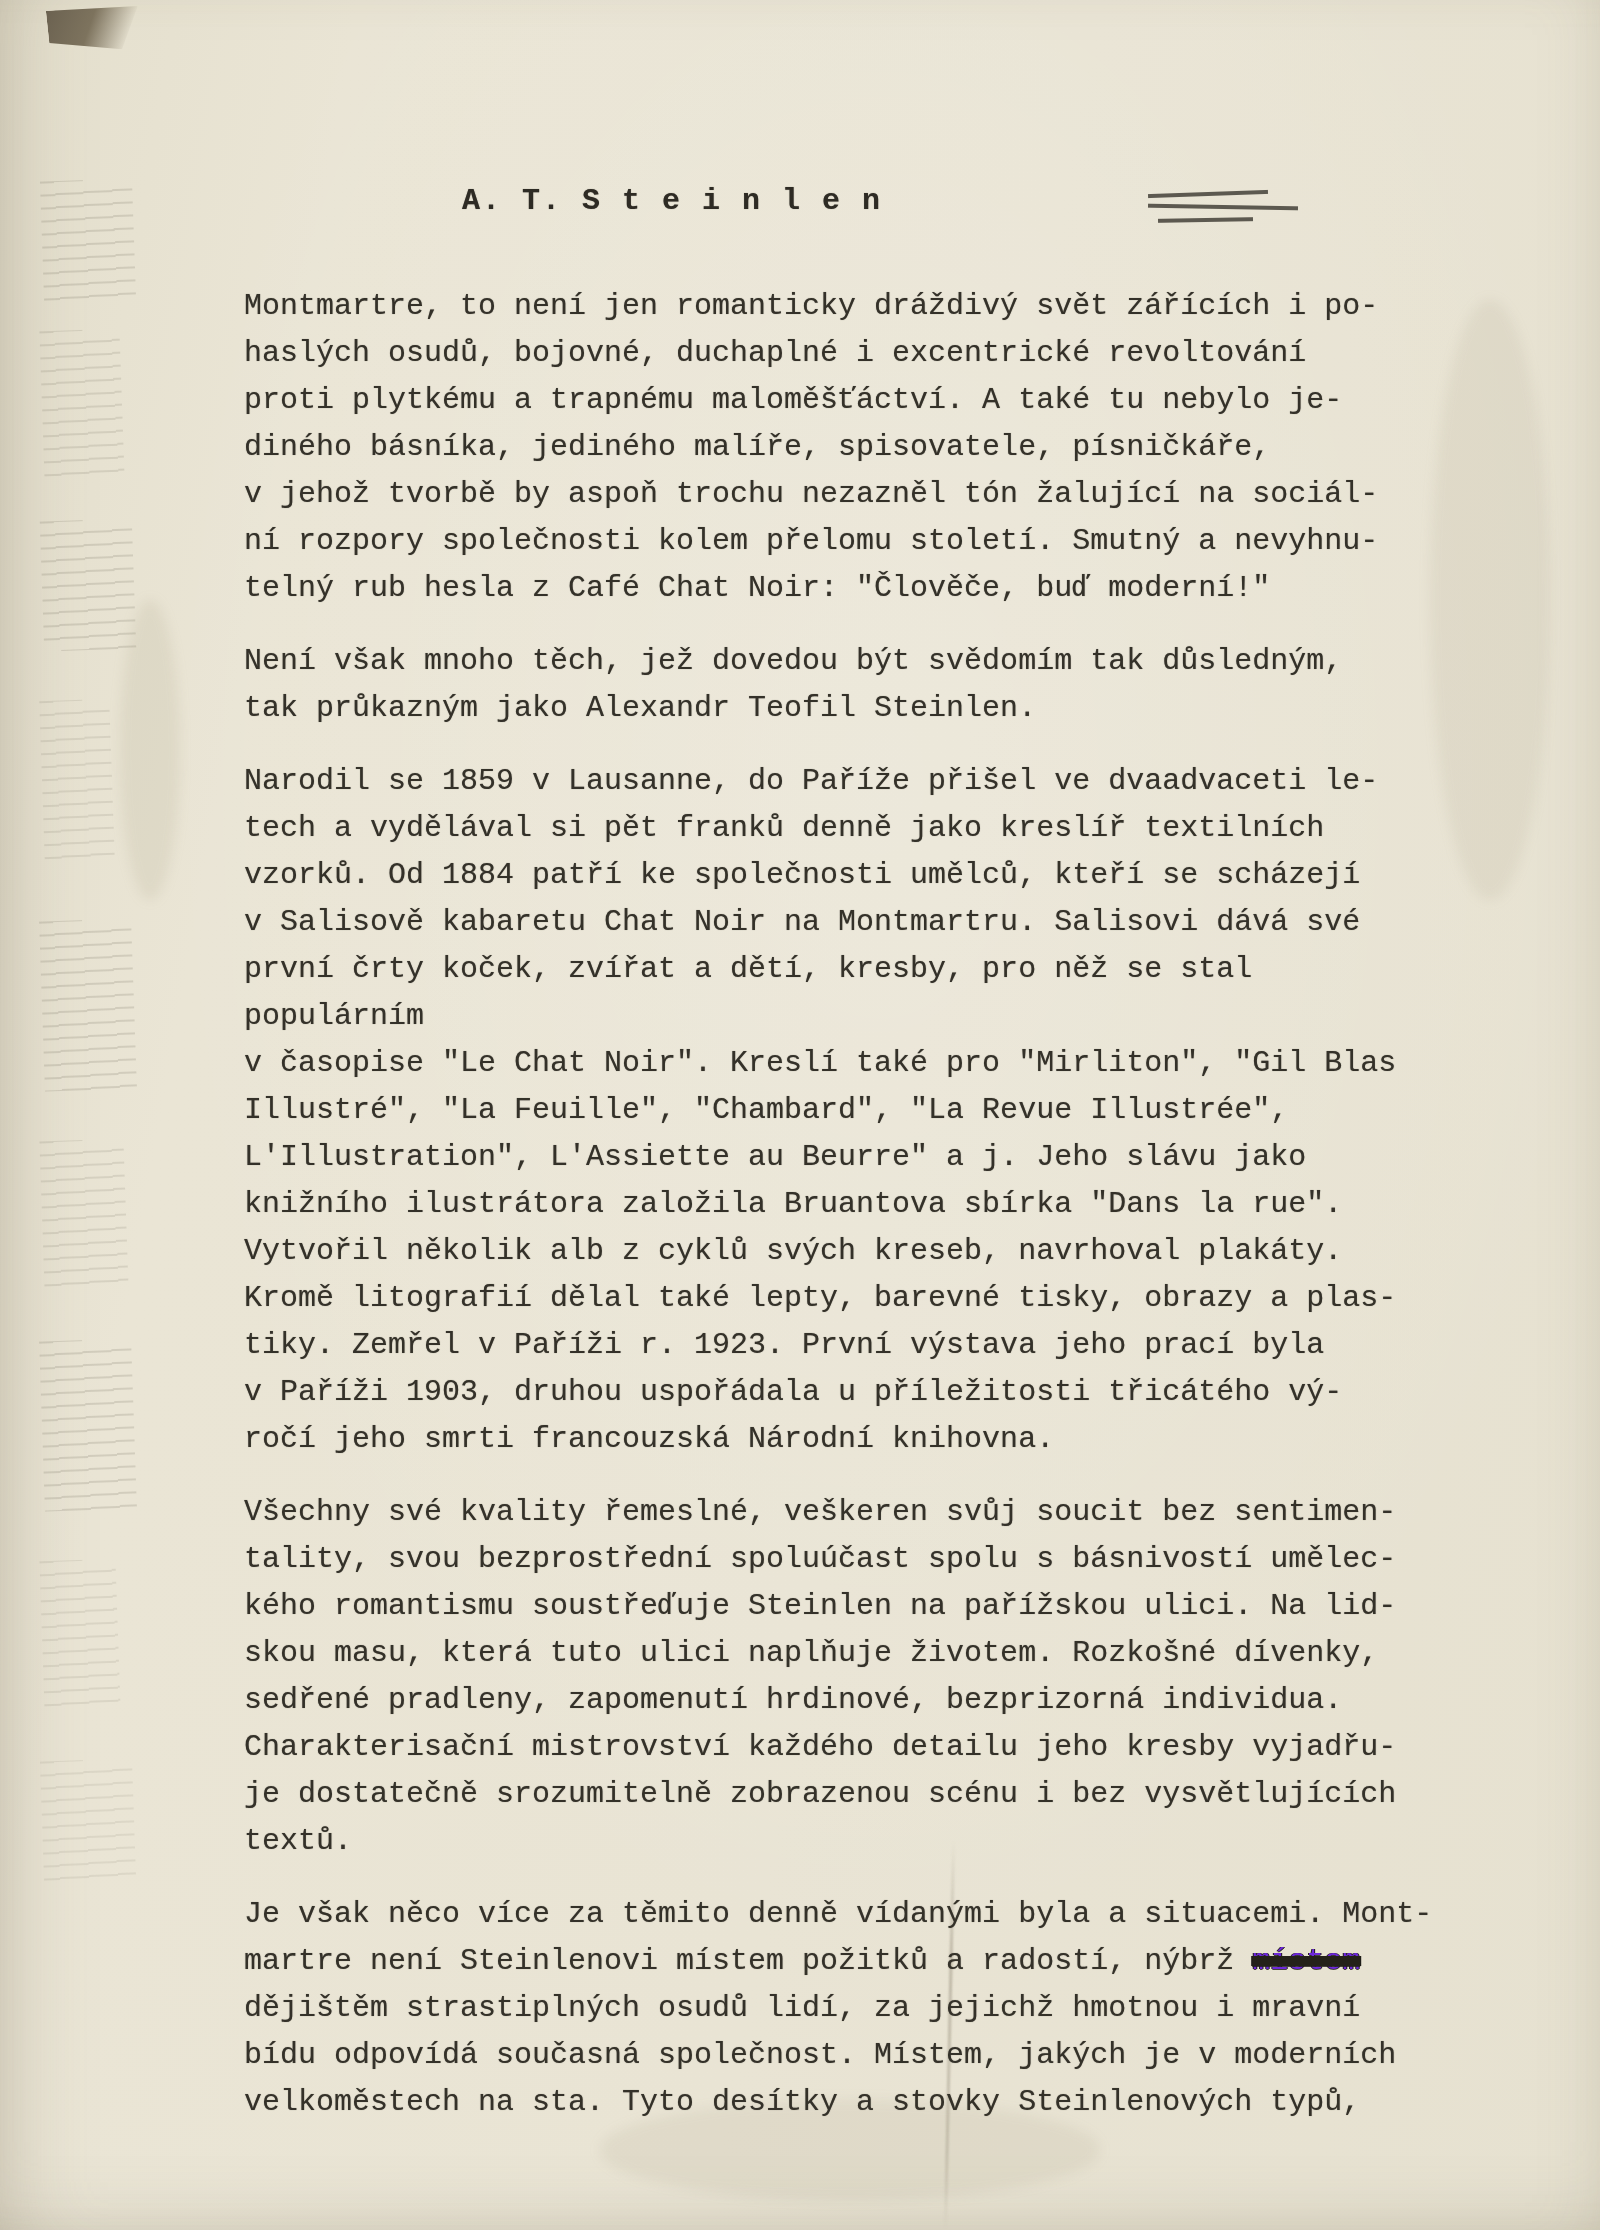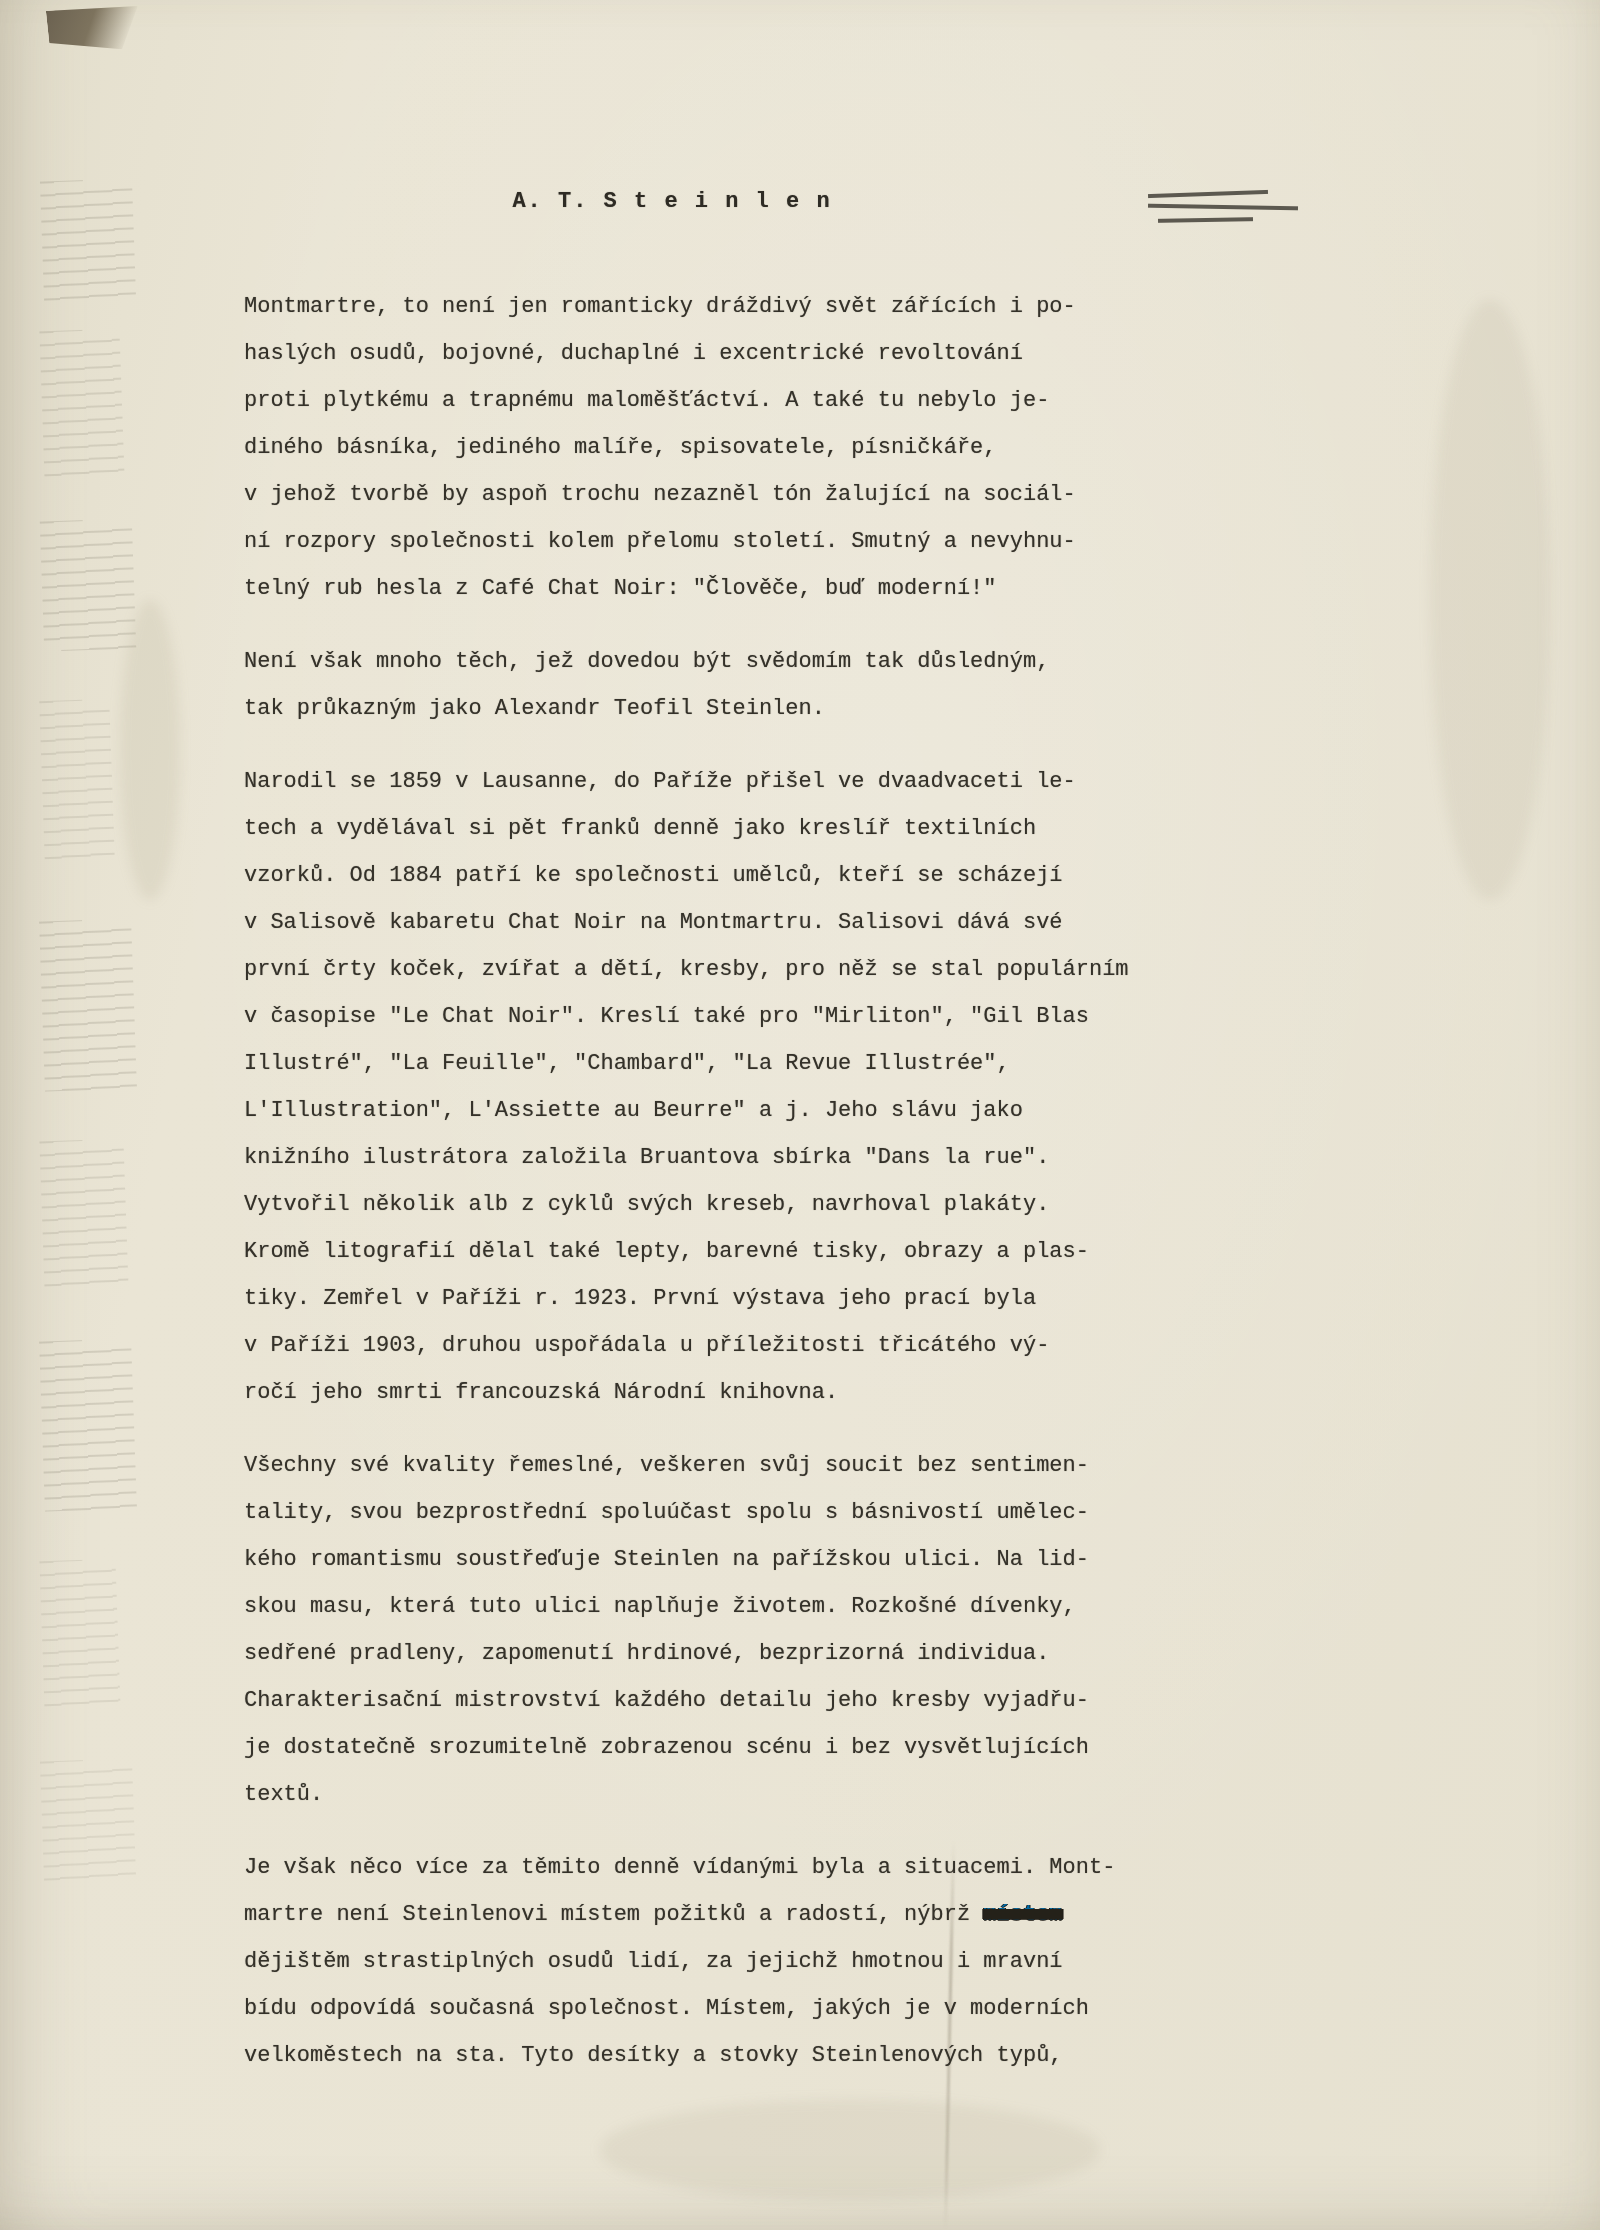--- a/index.html
+++ b/index.html
@@ -24,39 +24,39 @@
       inset 60px 0 90px -60px rgba(120,110,85,0.35),
       inset -40px 0 80px -60px rgba(120,110,85,0.25),
       inset 0 -50px 90px -70px rgba(120,110,85,0.30);
   }
   .content {
     position: absolute;
     left: 232px;
     top: 178px;
     width: 1210px;
     color: #343129;
-    font-size: 22px;
+    font-size: 30px;
     line-height: 47px;
     text-shadow: 0 0 1px rgba(30,28,22,0.45);
   }
   .doc-title {
     text-align: center;
     width: 1000px;
     margin: 0 0 58px -60px;
     letter-spacing: 2px;
     font-weight: bold;
     color: #2e2b24;
   }
   .para {
     white-space: pre-wrap;
     margin: 0 0 26px 12px;
   }
   .overtype {
-    font-weight: bold;
-    color: #0369a1;
+    font-weight: normal;
+    color: #6d28d9;
     text-shadow:
       1px 0 0 #1f1d18,
       -1px 0 0 #1f1d18,
       0 1px 0 rgba(31,29,24,0.8);
     text-decoration: line-through;
     text-decoration-thickness: 10px;
     text-decoration-color: rgba(40,36,28,0.55);
   }
   
   .corner-tear {

